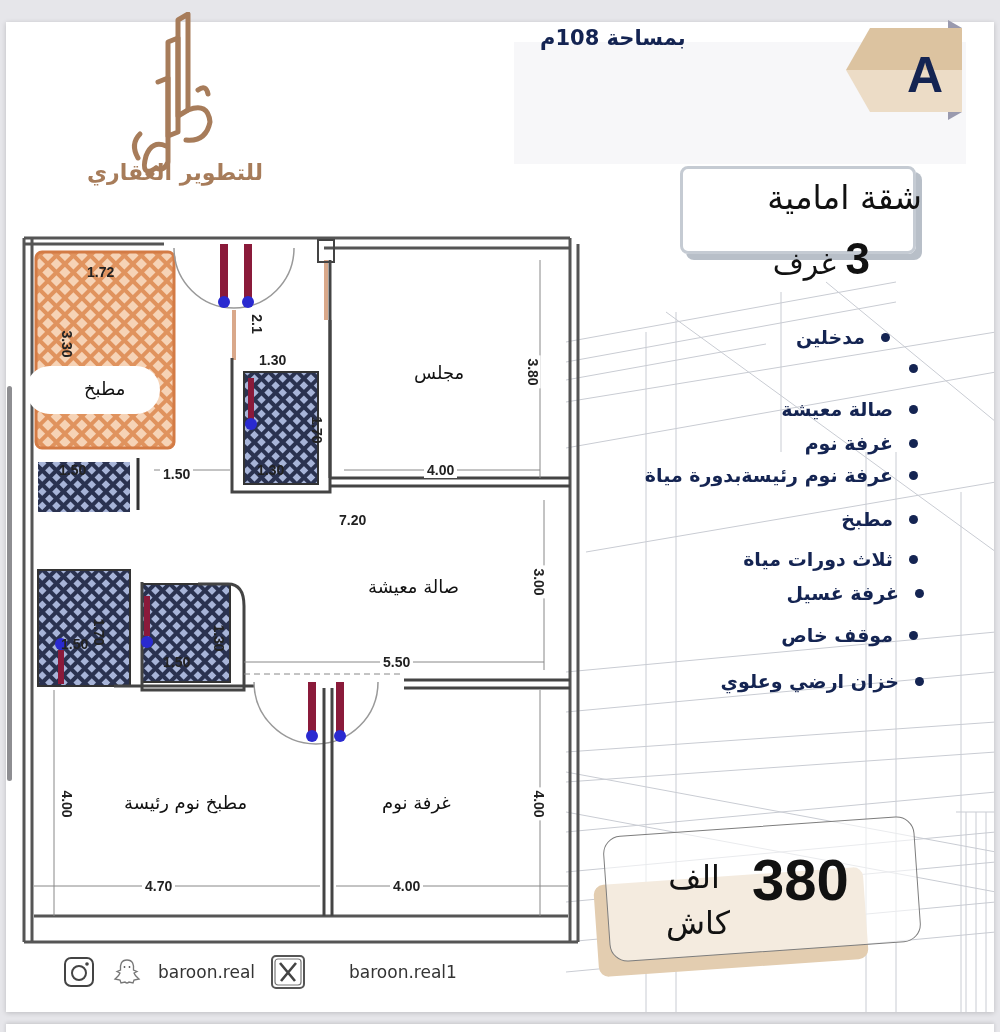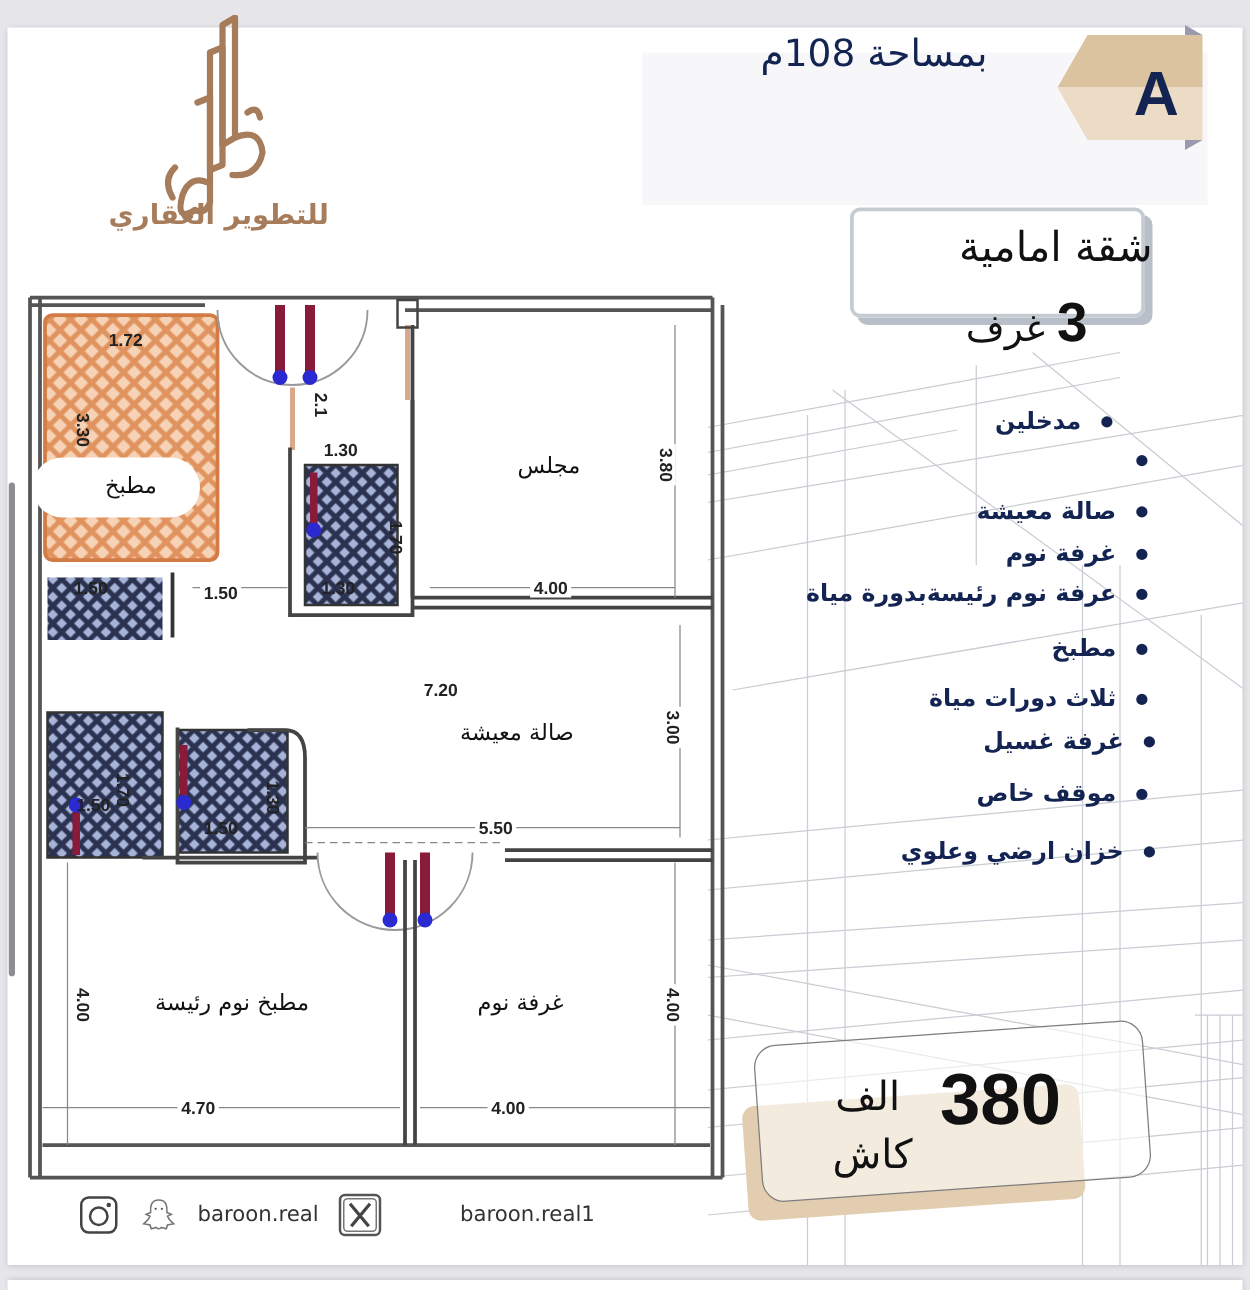--- a/index.html
+++ b/index.html
@@ -29,22 +29,22 @@
       font-size: 22px; color: #a77c5a; direction: rtl; font-weight: bold;
       font-family: "DejaVu Sans", sans-serif; letter-spacing: 0px;
     }
 
     
     .area-panel {
       position: absolute; left: 508px; top: 20px; width: 452px; height: 122px;
       background: #f7f7f9; z-index: 1;
     }
     .area-text {
-      position: absolute; left: 540px; top: 26px; width: 250px; text-align: right;
-      font-size: 30px; font-weight: normal; color: #142452; direction: rtl; z-index: 3;
+      position: absolute; left: 540px; top: 26px; width: 250px; text-align: left;
+      font-size: 21px; font-weight: bold; color: #142452; direction: rtl; z-index: 3;
     }
     .type-badge { position: absolute; left: 838px; top: 20px; width: 125px; height: 100px; z-index: 3; }
     .type-letter {
       position: absolute; left: 895px; top: 46px; width: 60px; text-align: center;
       font-size: 50px; font-weight: bold; color: #142452; font-family: "Liberation Sans", sans-serif; z-index: 4;
     }
 
     
     .title-box {
       position: absolute; left: 680px; top: 166px; width: 236px; height: 88px;
@@ -323,21 +323,21 @@
 <div class="dim clear" style="left:84px; top:264px;">1.72</div>
 <div class="dim v clear" style="left:50px; top:336px;">3.30</div>
 <div class="dim v" style="left:244px; top:316px;">2.1</div>
 <div class="dim clear" style="left:256px; top:352px;">1.30</div>
 <div class="dim v clear" style="left:300px; top:422px;">1.70</div>
 <div class="dim clear" style="left:254px; top:462px;">1.30</div>
 <div class="dim v" style="left:516px; top:364px;">3.80</div>
 <div class="dim" style="left:424px; top:462px;">4.00</div>
 <div class="dim clear" style="left:56px; top:462px;">1.50</div>
 <div class="dim" style="left:160px; top:466px;">1.50</div>
-<div class="dim clear" style="left:336px; top:544px;">7.20</div>
+<div class="dim clear" style="left:336px; top:512px;">7.20</div>
 <div class="dim v" style="left:522px; top:574px;">3.00</div>
 <div class="dim" style="left:380px; top:654px;">5.50</div>
 <div class="dim v clear" style="left:82px; top:624px;">1.70</div>
 <div class="dim clear" style="left:58px; top:636px;">1.50</div>
 <div class="dim clear" style="left:160px; top:654px;">1.50</div>
 <div class="dim v clear" style="left:202px; top:630px;">1.30</div>
 <div class="dim v" style="left:50px; top:796px;">4.00</div>
 <div class="dim" style="left:142px; top:878px;">4.70</div>
 <div class="dim v" style="left:522px; top:796px;">4.00</div>
 <div class="dim" style="left:390px; top:878px;">4.00</div>
@@ -358,14 +358,14 @@
       </svg>
   </span>
   <span class="handle" style="margin-left:14px;">baroon.real</span>
   <span class="icon" style="width:38px;height:38px;margin-left:14px;">
     <svg width="36" height="36" viewBox="0 0 36 36">
         <rect x="2" y="2" width="32" height="32" rx="4" fill="none" stroke="#555" stroke-width="2"></rect>
         <rect x="5" y="5" width="26" height="26" rx="3" fill="none" stroke="#777" stroke-width="1.2"></rect>
         <path d="M10 9 L25 27 M26 9 L11 27" stroke="#444" stroke-width="2.6"></path>
       </svg>
   </span>
-  <span class="handle" style="margin-left:61px;">baroon.real1</span>
+  <span class="handle" style="margin-left:42px;">baroon.real1</span>
 </div>
 
 </body></html>

